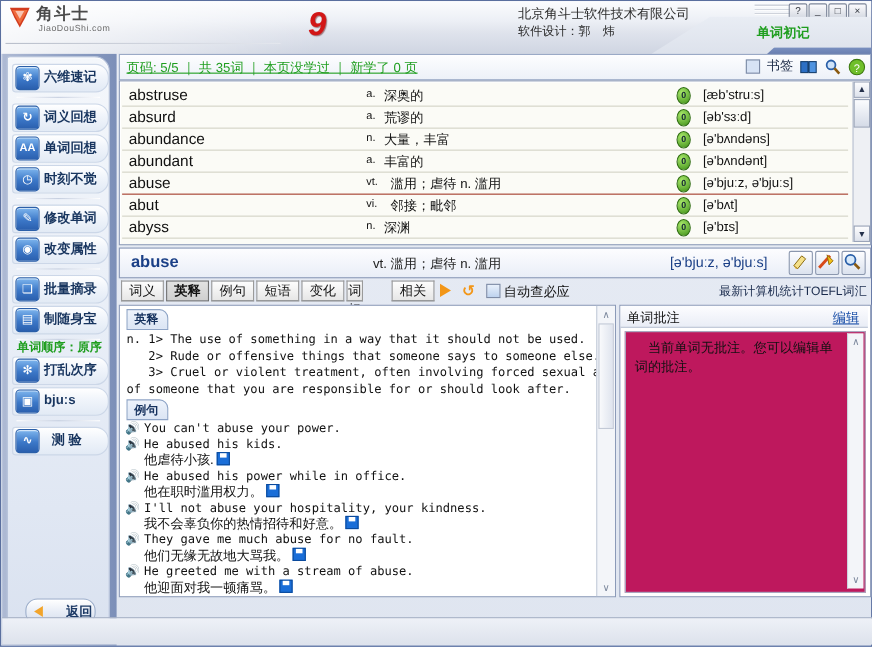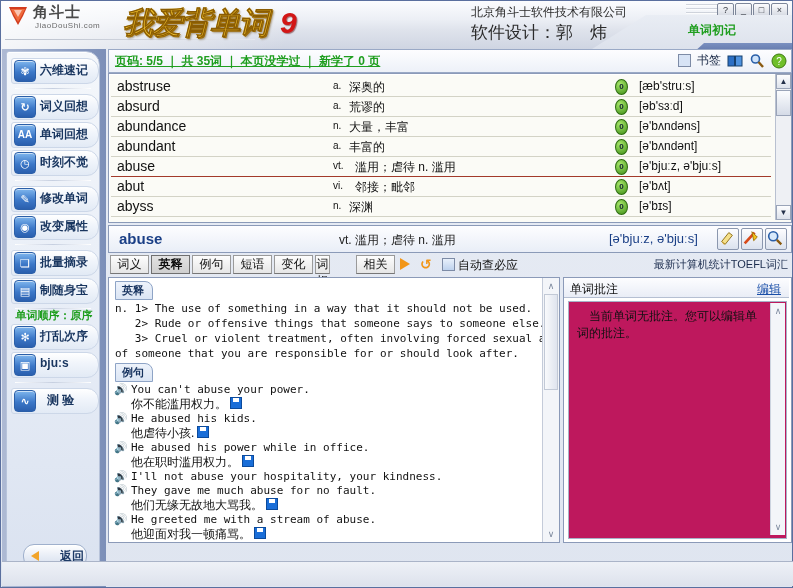--- a/index.html
+++ b/index.html
@@ -57,21 +57,21 @@
   .brand-num{
     position:absolute;left:279px;top:2px;
     font-size:30px;font-weight:bold;font-style:italic;color:#d21616;
     text-shadow:1px 1px 1px rgba(90,0,0,.5);line-height:40px;
   }
   .company{
     position:absolute;left:470px;top:3px;font-size:12px;color:#2b2b2b;
     white-space:nowrap;
   }
   .designer{
-    position:absolute;left:470px;top:20px;font-size:17px;color:#2b2b2b;
+    position:absolute;left:470px;top:20px;font-size:11px;color:#2b2b2b;
     white-space:nowrap;
   }
   .win-btns{
     position:absolute;right:4px;top:2px;display:flex;gap:1px;
   }
   .win-btn{
     width:15px;height:14px;border:1px solid #7d8699;border-radius:2px;
     background:linear-gradient(180deg,#fbfbfd,#cfd4de);
     font-size:9px;line-height:12px;text-align:center;color:#32363f;
     cursor:pointer;
@@ -160,21 +160,21 @@
   }
 
   
   .infobar{
     position:absolute;left:0;top:4px;width:682px;height:22px;
     background:linear-gradient(180deg,#fdfdff,#edf1f8);
     border:1px solid #9aa9c6;
   }
   .pageinfo{
     position:absolute;left:6px;top:3px;font-size:12px;color:#1f9e1f;
-    text-decoration:underline;white-space:nowrap;cursor:pointer;font-weight:bold;
+    text-decoration:underline;white-space:nowrap;cursor:pointer;font-weight:normal;
   }
   .ib-right{
     position:absolute;right:4px;top:2px;display:flex;align-items:center;gap:6px;
   }
   .chk{
     width:11px;height:11px;border:1px solid #7d8ba6;background:#d7e3f5;
     display:inline-block;
   }
   .ib-lbl{font-size:12px;color:#1b2a47;}
   .ib-ic{width:16px;height:16px;display:inline-block;position:relative;cursor:pointer;}
@@ -374,21 +374,20 @@
       <svg class="logo-mark" viewBox="0 0 22 22">
         <path d="M2 2 L20 2 L16 11 L11 20 L6 11 Z" fill="#d23c1e"></path>
         <path d="M4 4 L18 4 L15 10 L11 17 L7 10 Z" fill="#ef6b3c"></path>
         <path d="M7 5 L15 5 L11 12 Z" fill="#fff" opacity=".6"></path>
       </svg>
       <div class="logo-text">角斗士</div>
       <div class="logo-sub">JiaoDouShi.com</div>
       <div class="logo-line"></div>
     </div>
 
-    <div class="brand-title">我爱背单词</div>
     <div class="brand-num">9</div>
 
     <div class="company">北京角斗士软件技术有限公司</div>
     <div class="designer">软件设计：郭　炜</div>
 
     <div class="win-grip"></div>
     <div class="win-btns">
       <div class="win-btn">?</div>
       <div class="win-btn">_</div>
       <div class="win-btn">□</div>
@@ -620,26 +619,26 @@
       <div class="sect-tag">英释</div>
       <div id="def-lines">
           <div class="defline">n. 1&gt; The use of something in a way that it should not be used.</div>
           <div class="defline">   2&gt; Rude or offensive things that someone says to someone else.</div>
           <div class="defline">   3&gt; Cruel or violent treatment, often involving forced sexual activity,</div>
           <div class="defline">of someone that you are responsible for or should look after.</div>
         </div>
       <div class="sect-tag" style="margin-top:2px">例句</div>
       <div id="ex-lines">
           <div class="exline-en"><span class="spk">🔊</span><span>You can't abuse your power.</span></div>
-          <div class="exline-cn"><span>你不能滥用权力。</span><span class="saveic"></span></div>
           <div class="exline-en"><span class="spk">🔊</span><span>He abused his kids.</span></div>
           <div class="exline-cn"><span>他虐待小孩.</span><span class="saveic"></span></div>
           <div class="exline-en"><span class="spk">🔊</span><span>He abused his power while in office.</span></div>
           <div class="exline-cn"><span>他在职时滥用权力。</span><span class="saveic"></span></div>
           <div class="exline-en"><span class="spk">🔊</span><span>I'll not abuse your hospitality, your kindness.</span></div>
+          <div class="exline-cn"><span>我不会辜负你的热情招待和好意。</span><span class="saveic"></span></div>
           <div class="exline-en"><span class="spk">🔊</span><span>They gave me much abuse for no fault.</span></div>
           <div class="exline-cn"><span>他们无缘无故地大骂我。</span><span class="saveic"></span></div>
           <div class="exline-en"><span class="spk">🔊</span><span>He greeted me with a stream of abuse.</span></div>
           <div class="exline-cn"><span>他迎面对我一顿痛骂。</span><span class="saveic"></span></div>
         </div>
     </div>
 
     <div class="pane pane-right">
       <div class="anno-head">
         <div class="anno-title">单词批注</div>

